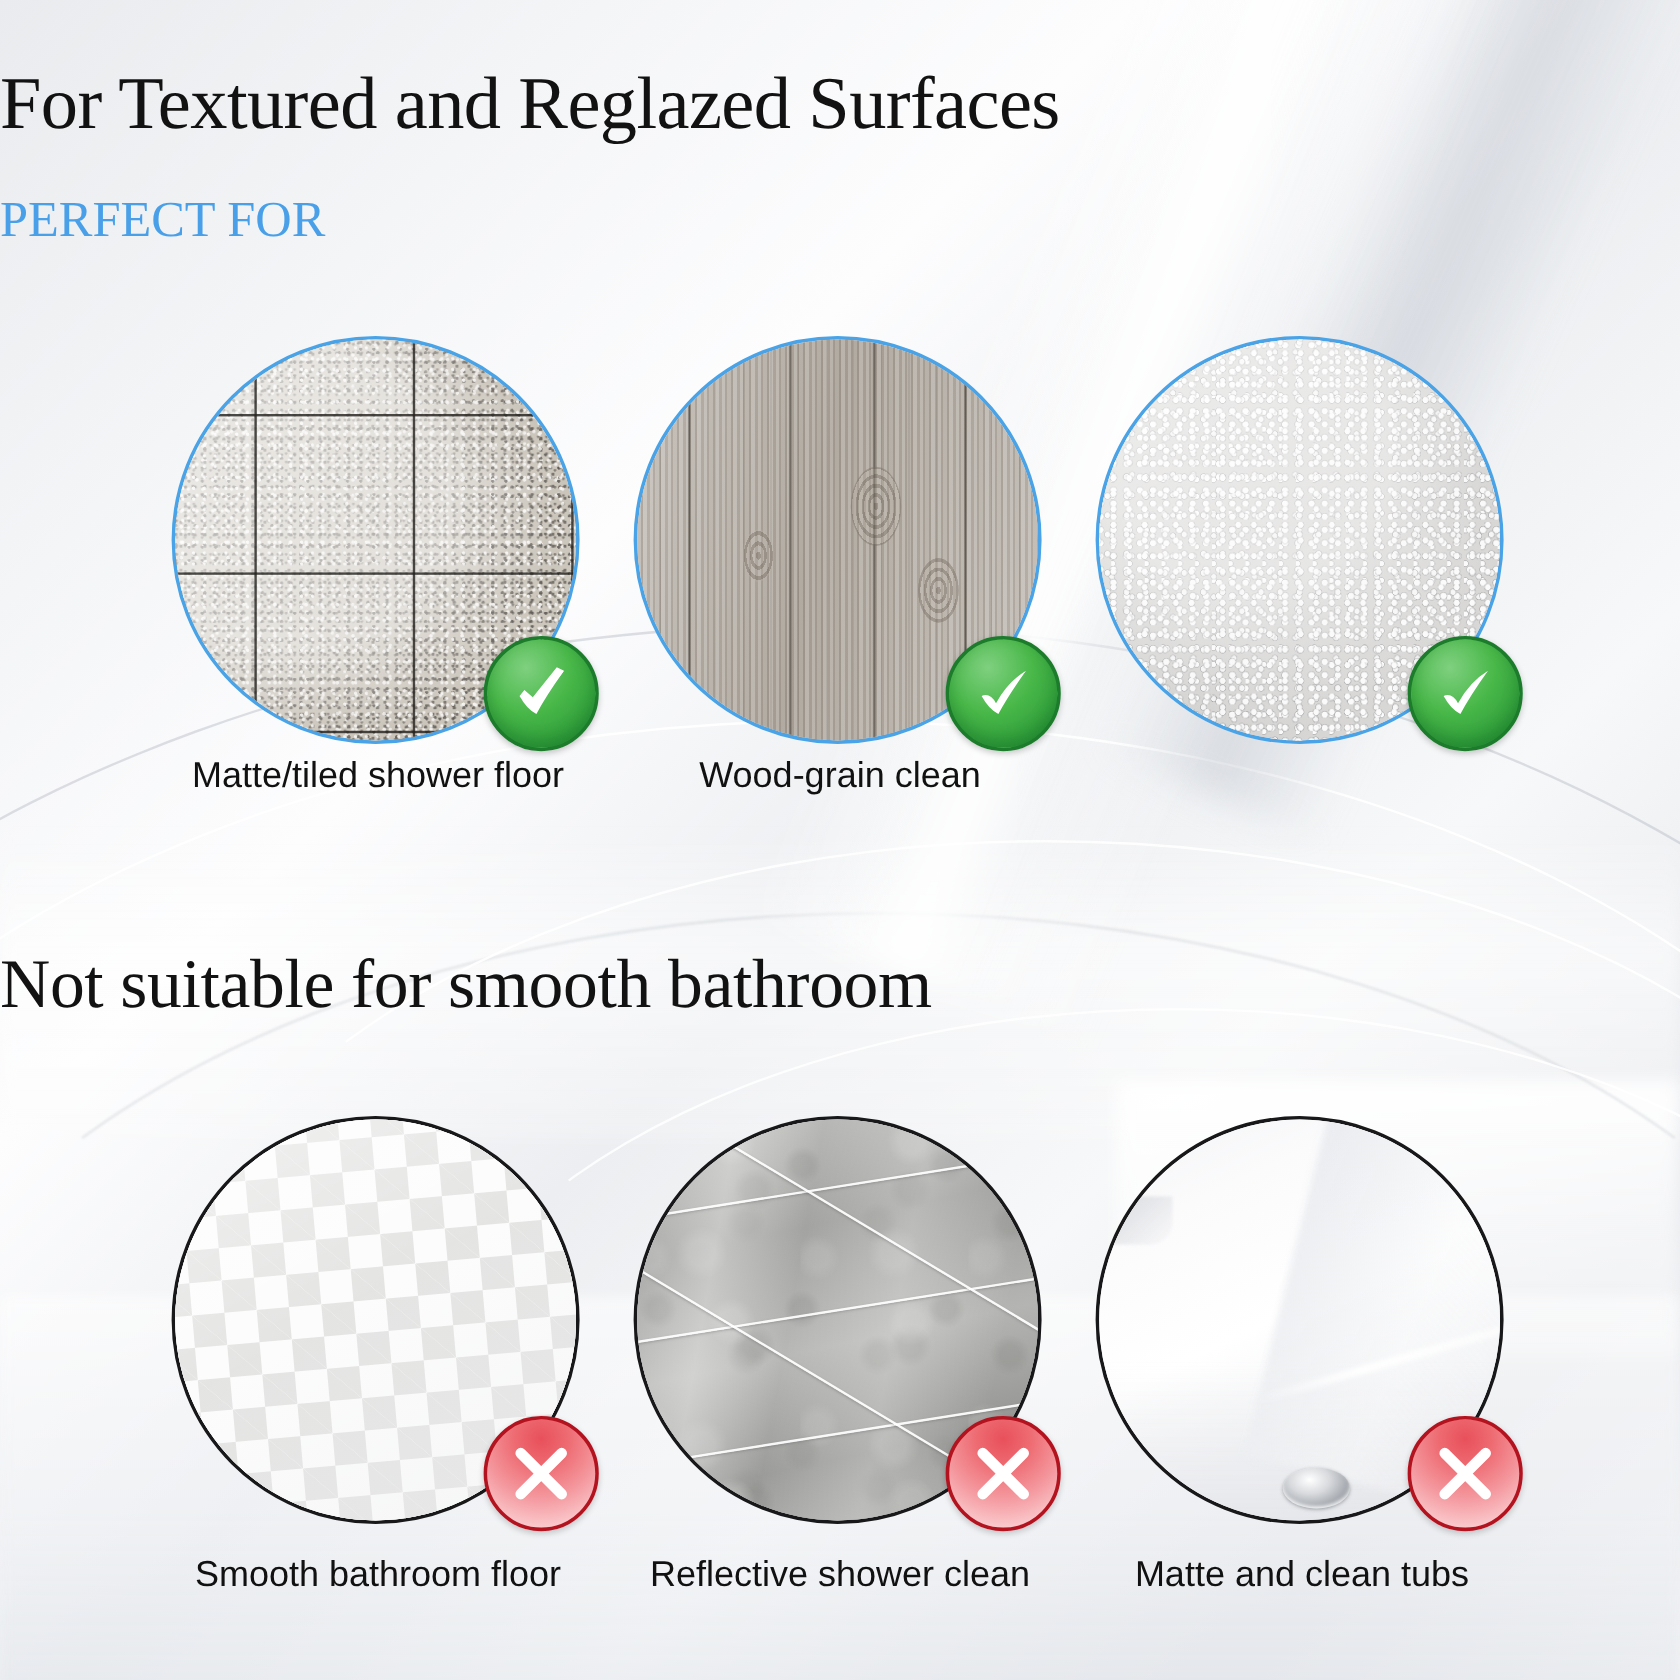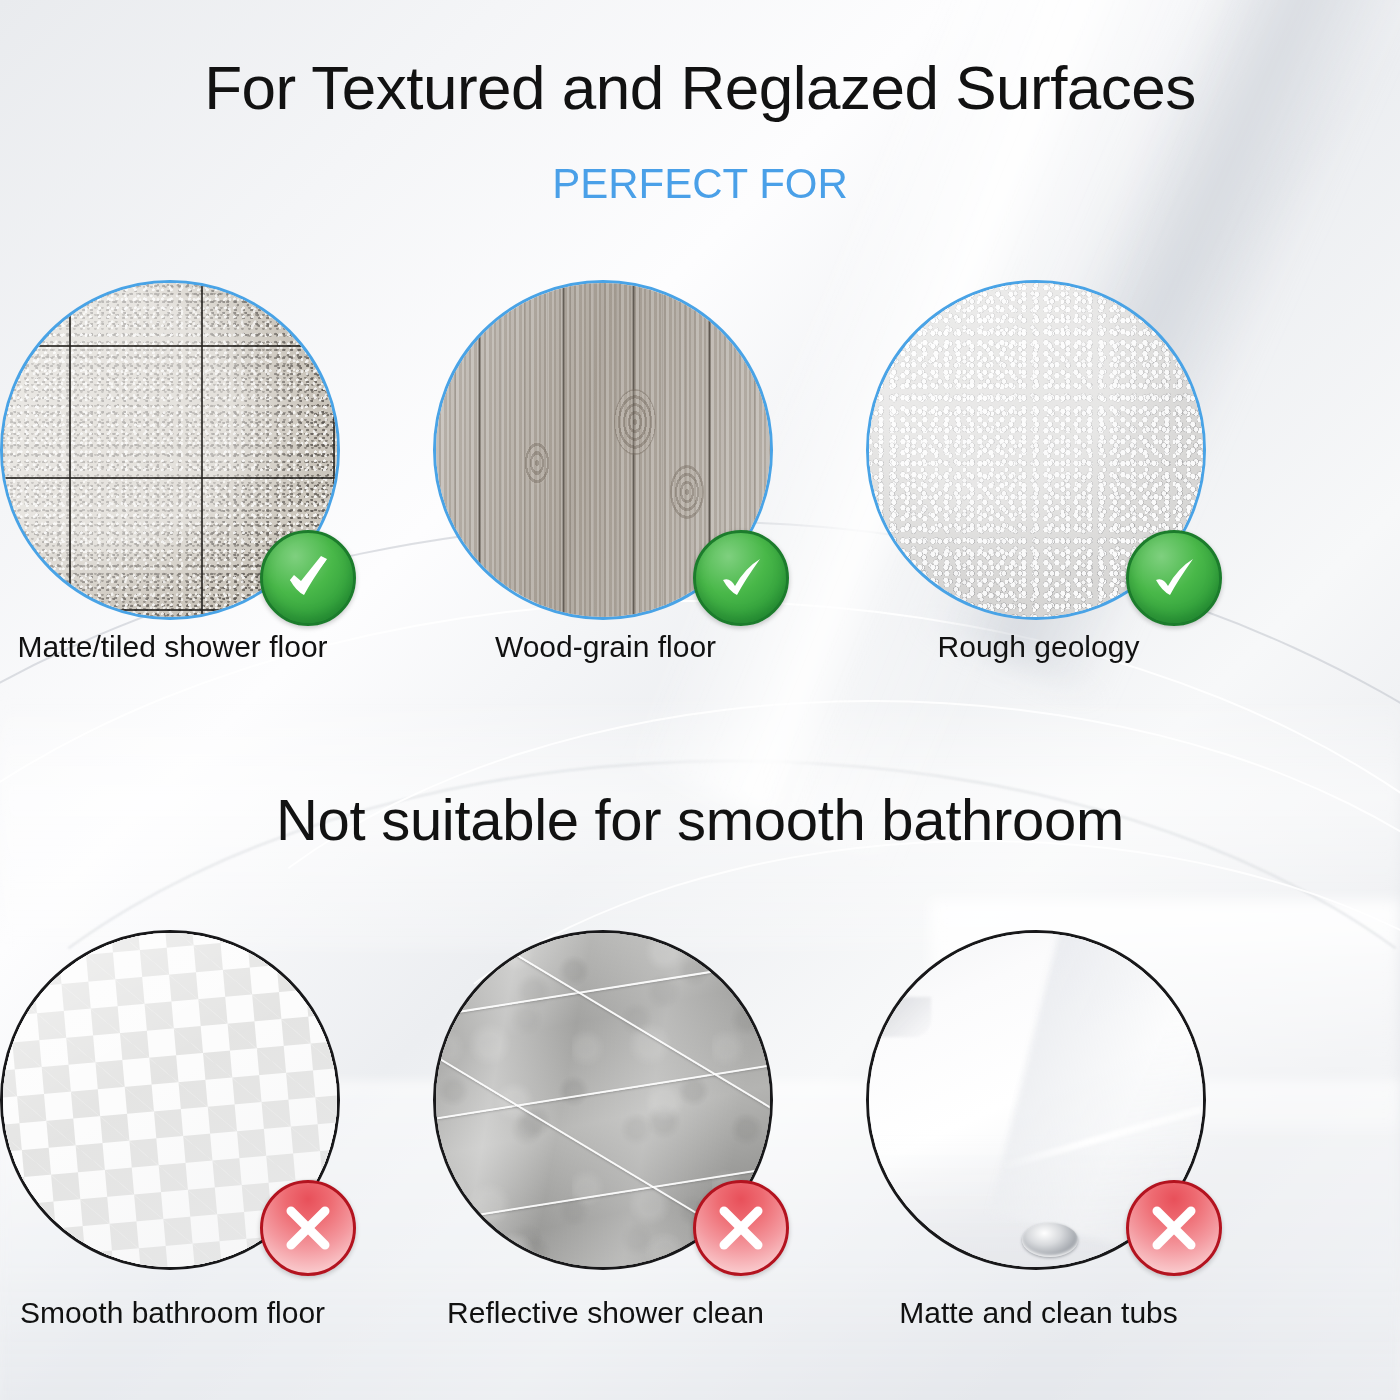--- a/index.html
+++ b/index.html
@@ -103,24 +103,25 @@
     position: absolute;
     left: 930px; right: 0; top: 900px; height: 230px;
     background: linear-gradient(180deg, rgba(255,255,255,0.9) 0%, rgba(255,255,255,0.35) 100%);
     filter: blur(7px);
   }
 
   
   .title {
     position: absolute;
     left: 0; right: 0;
-    text-align: center;
+    text-align: left;
     color: #121212;
     font-weight: 400;
     white-space: nowrap;
+    font-family: Liberation Serif, serif;
   }
   #main-title {
     top: 52px;
     font-size: 62px;
     letter-spacing: -0.5px;
   }
   #sub-title {
     top: 160px;
     font-size: 42px;
     color: #4AA0E8;
@@ -130,22 +131,22 @@
     top: 786px;
     font-size: 58px;
     letter-spacing: -0.3px;
   }
 
   
   .row {
     position: absolute;
     left: 0; right: 0;
     display: flex;
-    justify-content: flex-start;
-    gap: 88px;
+    justify-content: center;
+    gap: 40px;
   }
   #row-good { top: 280px; }
   #row-bad  { top: 930px; }
 
   .card {
     position: relative;
     width: 345px;
   }
   .circle-wrap {
     position: relative;
@@ -441,35 +442,34 @@
           <div class="knot" style="left:178px; top:106px; width:42px; height:66px;"></div>
           <div class="knot" style="left:234px; top:182px; width:34px; height:54px;"></div>
           <div class="knot" style="left:88px; top:158px; width:26px; height:44px;"></div>
         </div>
         <div class="badge ok">
           <svg width="58" height="58" viewBox="0 0 58 58">
             <path d="M11 31 Q18 28 23 37 Q33 19 48 10 Q33 31 25 46 Q17 42 11 31 Z" fill="#ffffff"></path>
           </svg>
         </div>
       </div>
-      <div class="caption">Wood-grain floor</div>
+      <div class="caption">Wood-grain clean</div>
     </div>
 
     <div class="card">
       <div class="circle-wrap">
         <div class="circle good">
           <div class="tex tex-stucco"></div>
         </div>
         <div class="badge ok">
           <svg width="58" height="58" viewBox="0 0 58 58">
             <path d="M11 31 Q18 28 23 37 Q33 19 48 10 Q33 31 25 46 Q17 42 11 31 Z" fill="#ffffff"></path>
           </svg>
         </div>
       </div>
-      <div class="caption">Rough geology</div>
     </div>
 
   </div>
 
   <div class="title" id="bad-title">Not suitable for smooth bathroom</div>
 
   <div class="row" id="row-bad">
 
     <div class="card">
       <div class="circle-wrap">

